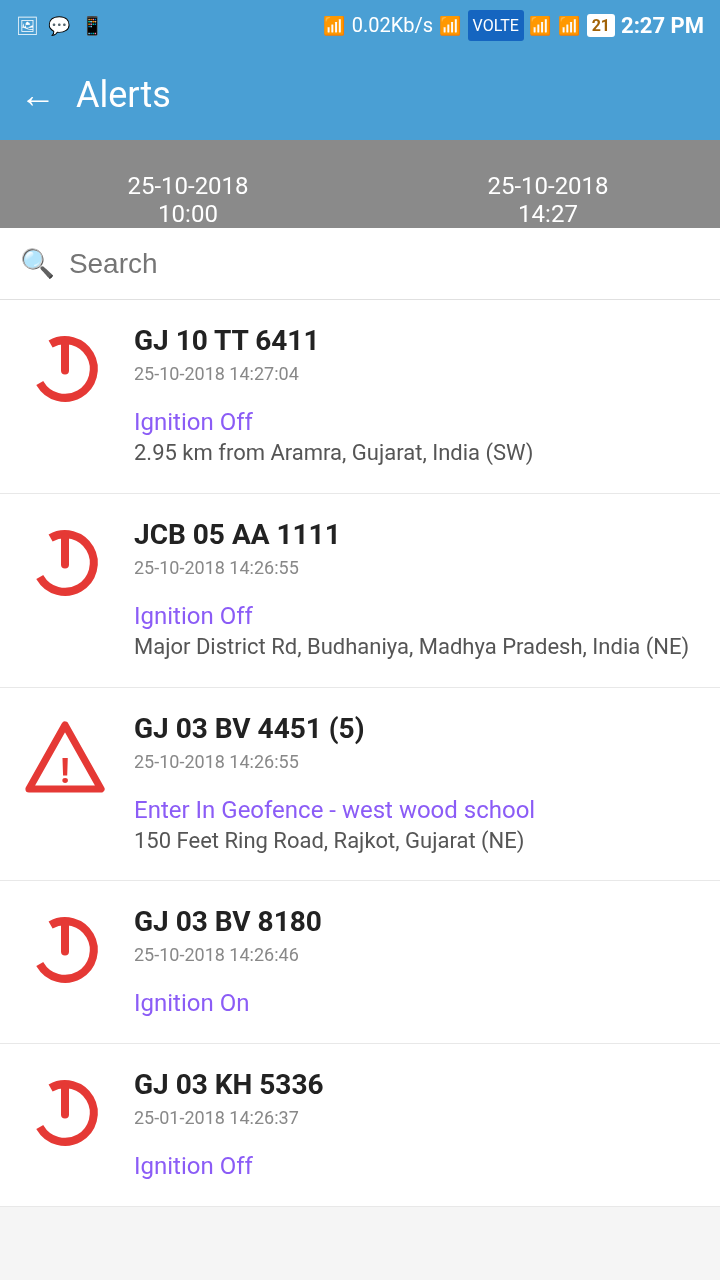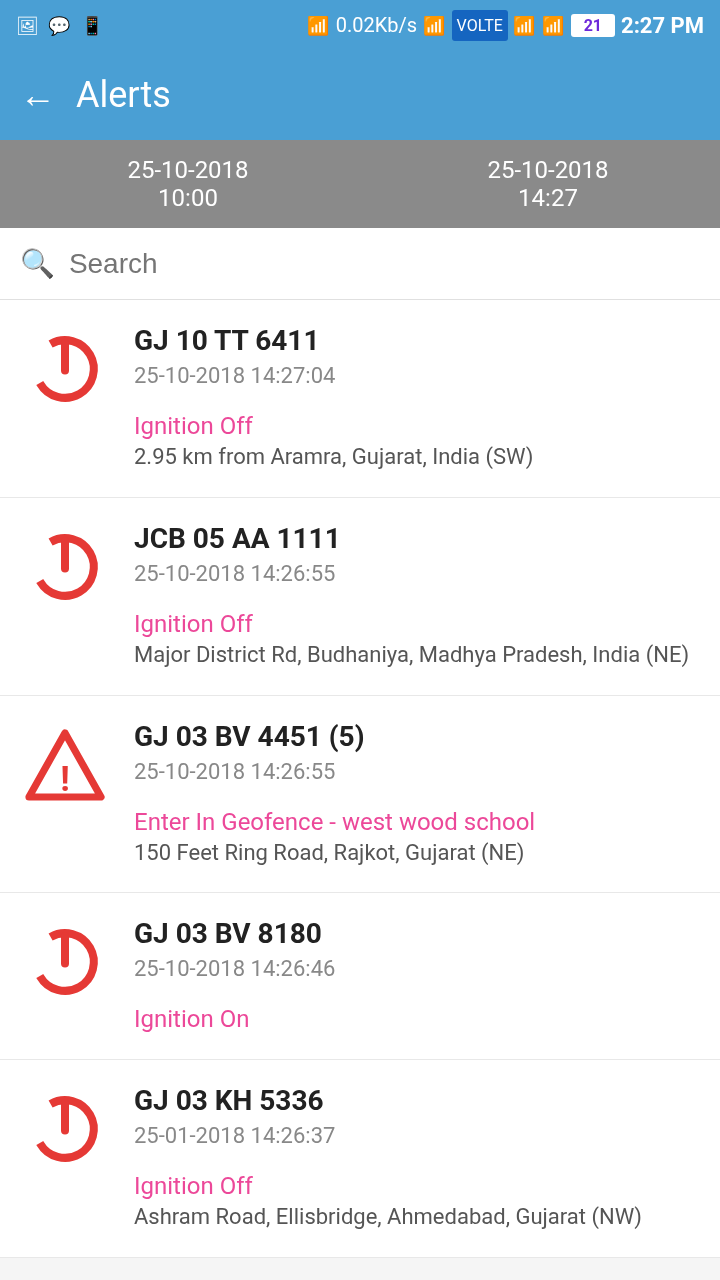--- a/index.html
+++ b/index.html
@@ -41,23 +41,23 @@
       color: white;
       font-size: 20px;
     }
     .time-text {
       color: white;
       font-size: 22px;
       font-weight: bold;
     }
     .battery-box {
       background: white;
-      color: #6d28d9;
+      color: #a16207;
       font-size: 16px;
-      padding: 2px 13px;
+      padding: 2px 5px;
       border-radius: 3px;
       font-weight: bold;
     }
 
     
     .app-bar {
       width: 100%;
       height: 90px;
       background: #4a9fd4;
       display: flex;
@@ -82,21 +82,21 @@
       height: 88px;
       background: #8a8a8a;
       display: flex;
       align-items: center;
     }
     .date-field {
       flex: 1;
       display: flex;
       flex-direction: column;
       align-items: center;
-      justify-content: center;
+      justify-content: flex-end;
       height: 100%;
       color: white;
       font-size: 24px;
       cursor: pointer;
       padding-left: 16px;
     }
     .apply-btn {
       width: 220px;
       height: 100%;
       background: #2a2a2a;
@@ -169,27 +169,27 @@
     .alert-content {
       flex: 1;
     }
     .alert-title {
       font-size: 28px;
       font-weight: bold;
       color: #222;
       margin-bottom: 6px;
     }
     .alert-time {
-      font-size: 22px;
+      font-size: 18px;
       color: #888;
       margin-bottom: 4px;
     }
     .alert-event {
       font-size: 24px;
-      color: #ec4899;
+      color: #8b5cf6;
       margin-bottom: 2px;
       margin-top: 24px;
     }
     .alert-location {
       font-size: 22px;
       color: #555;
       line-height: 1.4;
     }
   </style>
 </head>
@@ -294,16 +294,15 @@
     <div class="alert-icon-wrap">
       <svg class="power-icon-svg" viewBox="0 0 100 100" xmlns="http://www.w3.org/2000/svg">
       <circle cx="50" cy="50" r="36" fill="none" stroke="#e53935" stroke-width="10" stroke-dasharray="170 60" stroke-dashoffset="0" transform="rotate(-120 50 50)"></circle>
       <line x1="50" y1="18" x2="50" y2="52" stroke="#e53935" stroke-width="10" stroke-linecap="round"></line>
     </svg>
     </div>
     <div class="alert-content">
       <div class="alert-title">GJ 03 KH 5336</div>
       <div class="alert-time">25-01-2018 14:26:37</div>
       <div class="alert-event">Ignition Off</div>
-      <div class="alert-location">Ashram Road, Ellisbridge, Ahmedabad, Gujarat (NW)</div>
     </div>
   </div>
   </div>
 
 </body></html>

